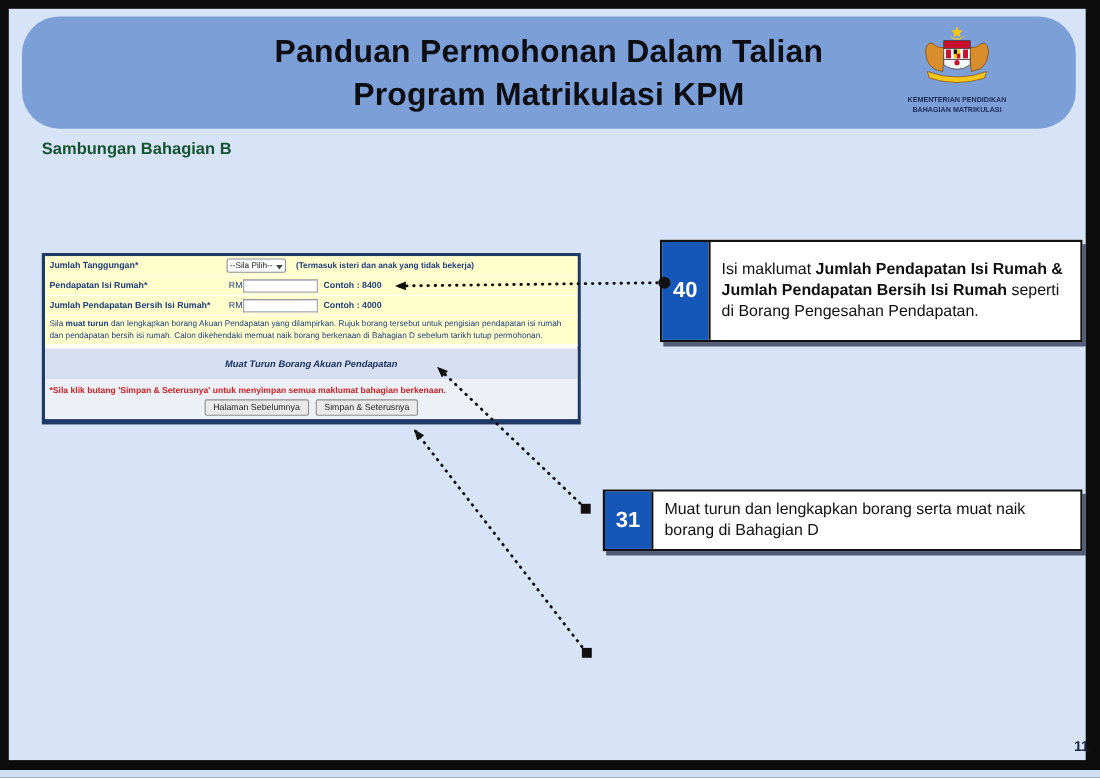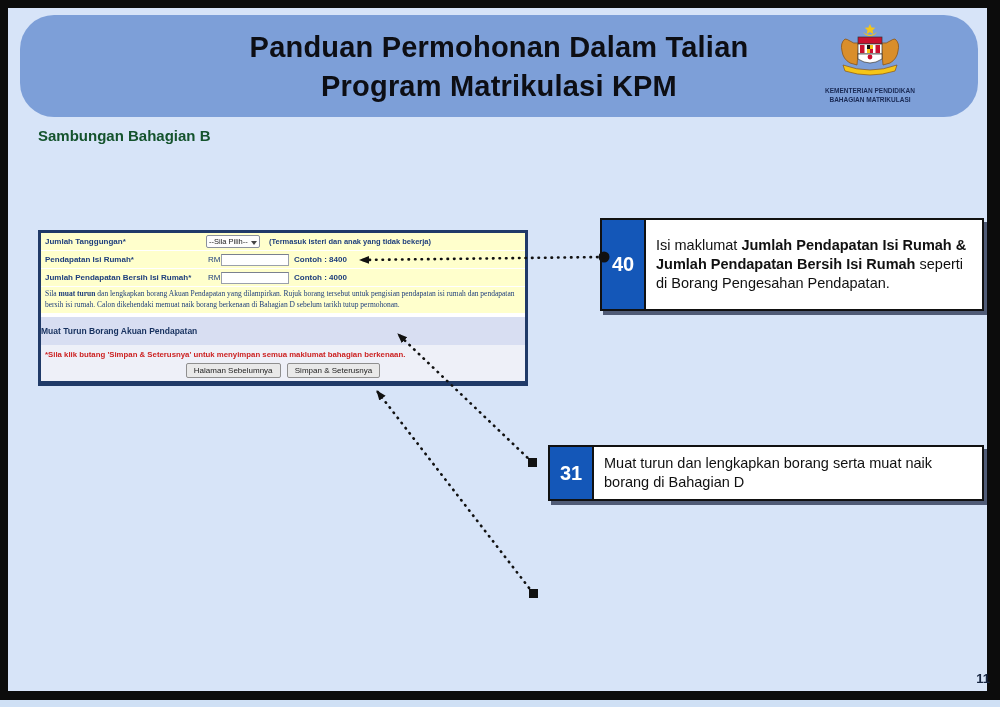--- a/index.html
+++ b/index.html
@@ -21,22 +21,22 @@
   .form-shot { position:absolute; left:30px; top:222px; width:490px; height:156px; background:#fff; border:3px solid #203a68; border-bottom-width:5px; font-size:8px; }
   .f-row { position:absolute; left:0; right:0; background:#ffffcc; border-bottom:1px solid #ffffff;padding-left:33px; }
   .f-row1 { top:0; height:18px; } .f-row2 { top:18px; height:18px; } .f-row3 { top:36px; height:18px; }
   .f-label { position:absolute; left:4px; top:0; line-height:17px; font-weight:bold; color:#1e3e7c; font-size:8px; }
   .f-cur { position:absolute; left:167px; top:0; line-height:17px; color:#1e3e7c; font-size:8px; }
   .f-input { position:absolute; left:180px; top:2.5px; width:68px; height:12px; background:#fff; border:1px solid #9aa0ac; border-top-color:#7a8090; }
   .f-example { position:absolute; left:253px; top:0; line-height:17px; font-weight:bold; color:#1e3e7c; font-size:8px; }
   .f-select { position:absolute; left:165px; top:2px; width:54px; height:13px; background:#fdfdfd; border:1px solid #8a909c; border-radius:2px; font-size:7.5px; color:#222; line-height:11px; padding-left:2px; }
   .f-caret { position:absolute; right:2px; top:4.5px; width:0; height:0; border-left:3px solid transparent; border-right:3px solid transparent; border-top:4px solid #444; }
   .f-rownote { position:absolute; left:228px; top:0; line-height:17px; font-weight:bold; color:#1e3e7c; font-size:7.5px; }
-  .f-para { position:absolute; left:0; right:0; top:54px; height:28px; background:#ffffcc; border-bottom:2px solid #fff; color:#1e3e7c; font-size:7.5px; line-height:1.45; padding:2px 4px;font-family:Liberation Serif, serif; }
-  .f-band { position:absolute; left:0; right:0; top:84px; height:28px; background:#d8def2; text-align:left; }
+  .f-para { position:absolute; left:0; right:0; top:54px; height:28px; background:#ffffcc; border-bottom:2px solid #fff; color:#1e3e7c; font-size:7.5px; line-height:1.45; padding:2px 4px; }
+  .f-band { position:absolute; left:0; right:0; top:84px; height:28px; background:#d8def2; text-align:center;font-style:italic; }
   .f-link { display:inline-block; margin-top:9px; font-weight:bold; color:#16305e; font-size:8.5px; }
   .f-lower { position:absolute; left:0; right:0; top:112px; height:36px; background:#eef0f8; }
   .f-warning { position:absolute; left:4px; top:5px; color:#cc2222; font-weight:bold; font-size:7.8px; }
   .f-btnrow { position:absolute; left:0; right:0; top:18px; text-align:center; }
   .f-btn { display:inline-block; margin:0 2px; padding:2px 7px; background:#e9e9e9; border:1px solid #8f8f8f; border-radius:2px; font-size:8px; color:#222; font-family:"Liberation Sans", sans-serif; }
 
   
   .callout { position:absolute; display:flex; border:2px solid #111; box-shadow:3px 4px 0 rgba(35,45,75,0.75); background:#fff; }
   .callout-num { width:42px; background:#1457b8; color:#fff; font-size:20px; font-weight:bold; display:flex; align-items:center; justify-content:center; flex:0 0 42px; }
   .callout-body { background:#fff; border-left:2px solid #111; color:#111; font-size:14.5px; line-height:1.32; padding:6px 10px; display:flex; align-items:center; flex-wrap:wrap; }

